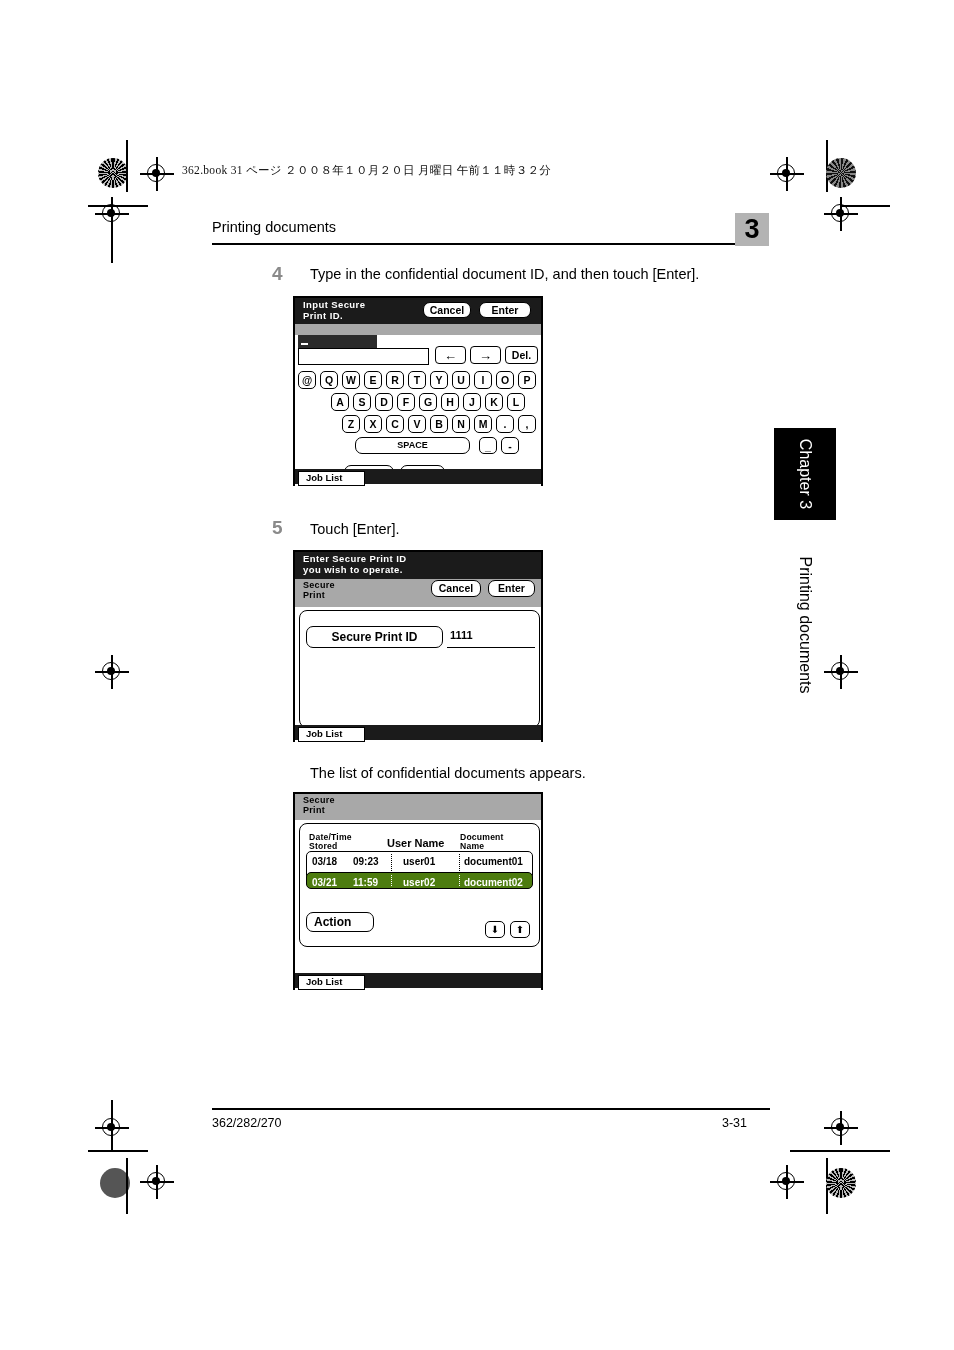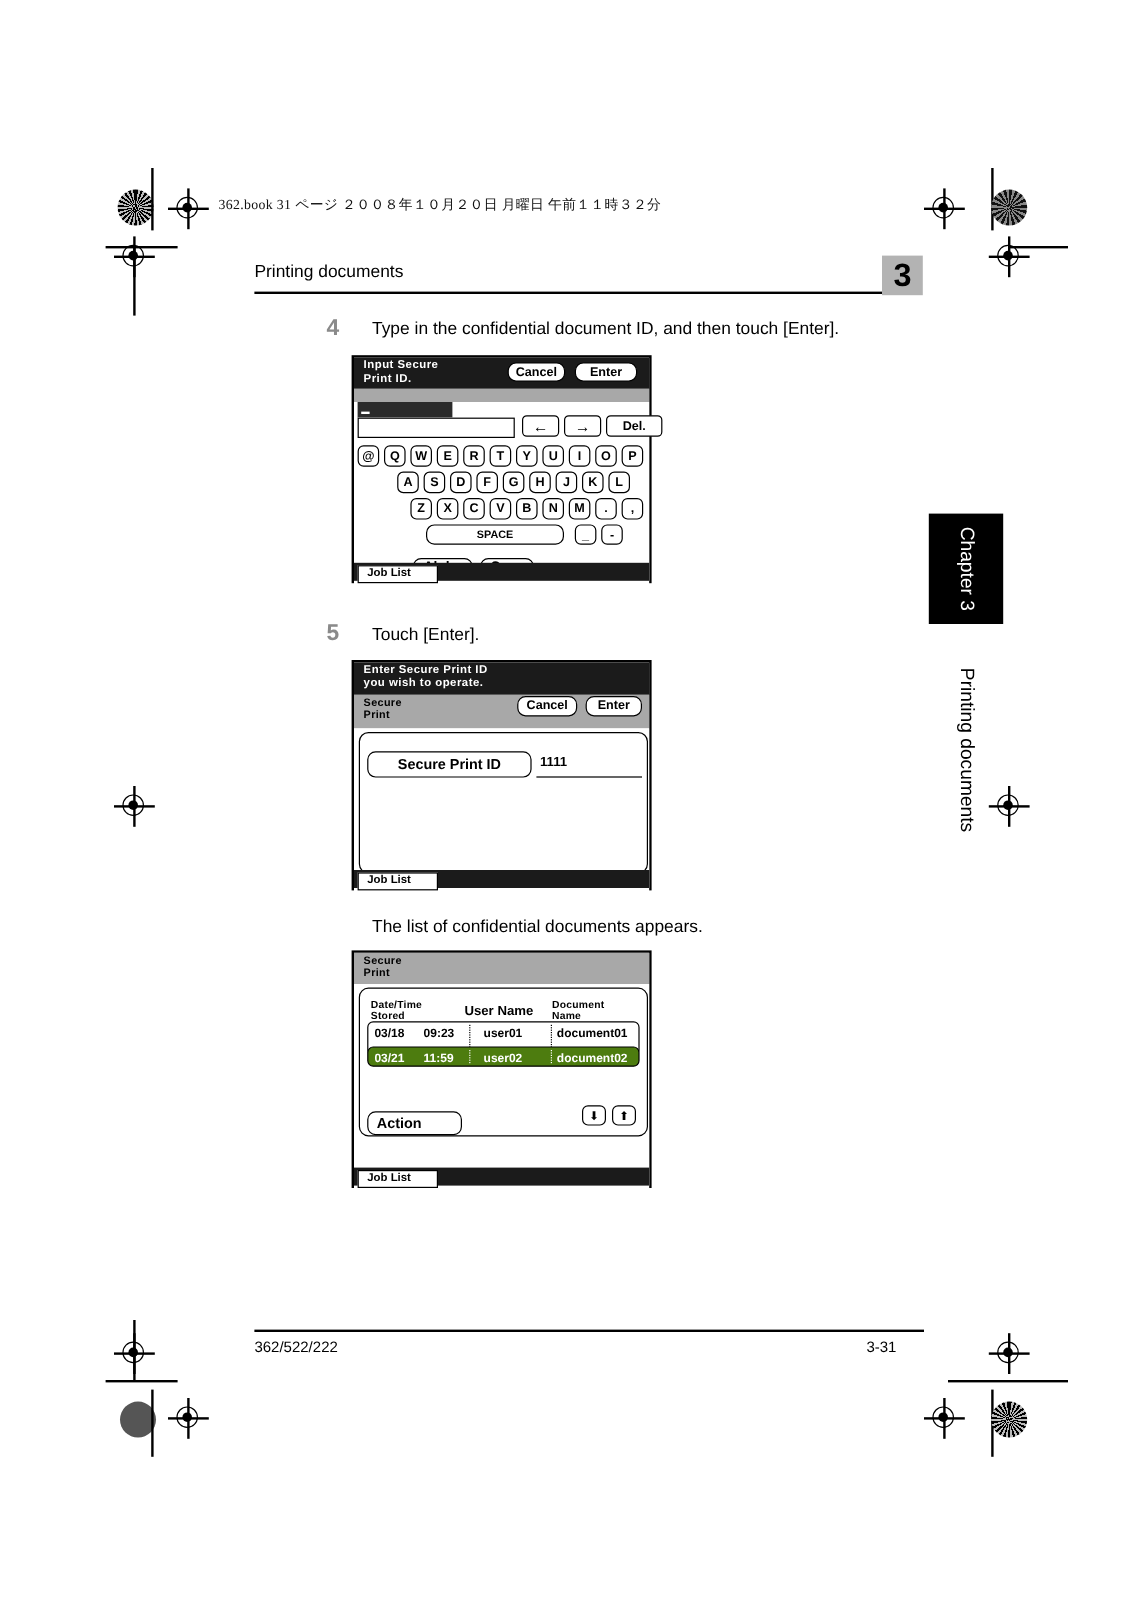--- a/index.html
+++ b/index.html
@@ -430,21 +430,21 @@
   <div class="lcd-subbar" style="height:11px;"></div>
 
   <div class="lcd-body">
 
     <div class="entryhl" style="left:3px; top:0px; width:79px; height:13px;"></div>
     <div class="caret" style="left:6px; top:8px;"></div>
     <div class="textfield" style="left:3px; top:13px; width:131px; height:17px;"></div>
 
     <div class="pill sq" style="left:140px; top:11px; width:31px; height:18px; font-size:13px;">←</div>
     <div class="pill sq" style="left:175px; top:11px; width:31px; height:18px; font-size:13px;">→</div>
-    <div class="pill sq" style="left:210px; top:11px; width:47px; height:18px;">Del.</div>
+    <div class="pill sq" style="left:210px; top:11px; width:33px; height:18px;">Del.</div>
 
     <div>
       <div class="key" style="left:3px;   top:36px;">@</div>
       <div class="key" style="left:25px;  top:36px;">Q</div>
       <div class="key" style="left:47px;  top:36px;">W</div>
       <div class="key" style="left:69px;  top:36px;">E</div>
       <div class="key" style="left:91px;  top:36px;">R</div>
       <div class="key" style="left:113px; top:36px;">T</div>
       <div class="key" style="left:135px; top:36px;">Y</div>
       <div class="key" style="left:157px; top:36px;">U</div>
@@ -563,26 +563,26 @@
 
     <div class="row sel" style="left:11px; top:52px; width:227px; height:17px;">
       <div class="cell" style="left:5px;   top:4px;">03/21</div>
       <div class="cell" style="left:46px;  top:4px;">11:59</div>
       <div class="vdot" style="left:84px;"></div>
       <div class="cell" style="left:96px;  top:4px;">user02</div>
       <div class="vdot" style="left:152px;"></div>
       <div class="cell" style="left:157px; top:4px;">document02</div>
     </div>
 
-    <div class="pill" style="left:11px; top:106px; width:79px; height:20px; font-size:12px; justify-content:flex-start; padding-left:7px;">Action</div>
+    <div class="pill" style="left:11px; top:92px; width:68px; height:20px; font-size:12px; justify-content:flex-start; padding-left:7px;">Action</div>
 
     <div class="arrowbtn" style="left:190px; top:101px;">⬇</div>
     <div class="arrowbtn" style="left:215px; top:101px;">⬆</div>
   </div>
 
   <div class="lcd-footer">
     <div class="joblist-btn">Job List</div>
   </div>
 </div>
 
 <div class="footrule"></div>
-<div class="foot-left">362/522/222</div>
+<div class="foot-left">362/282/270</div>
 <div class="foot-right">3-31</div>
 
 </body></html>

